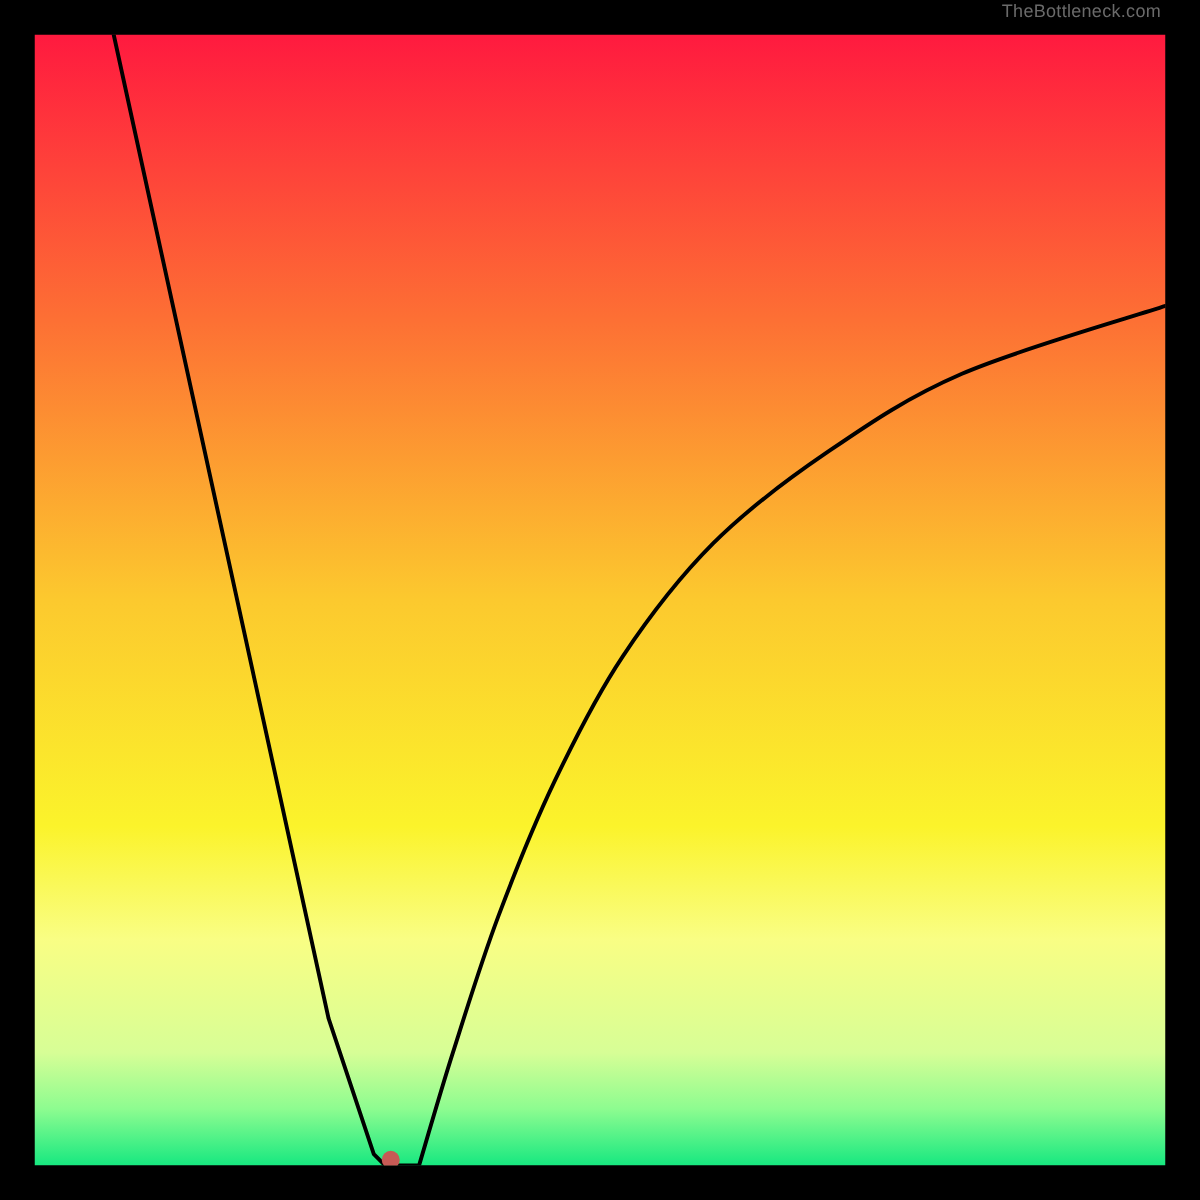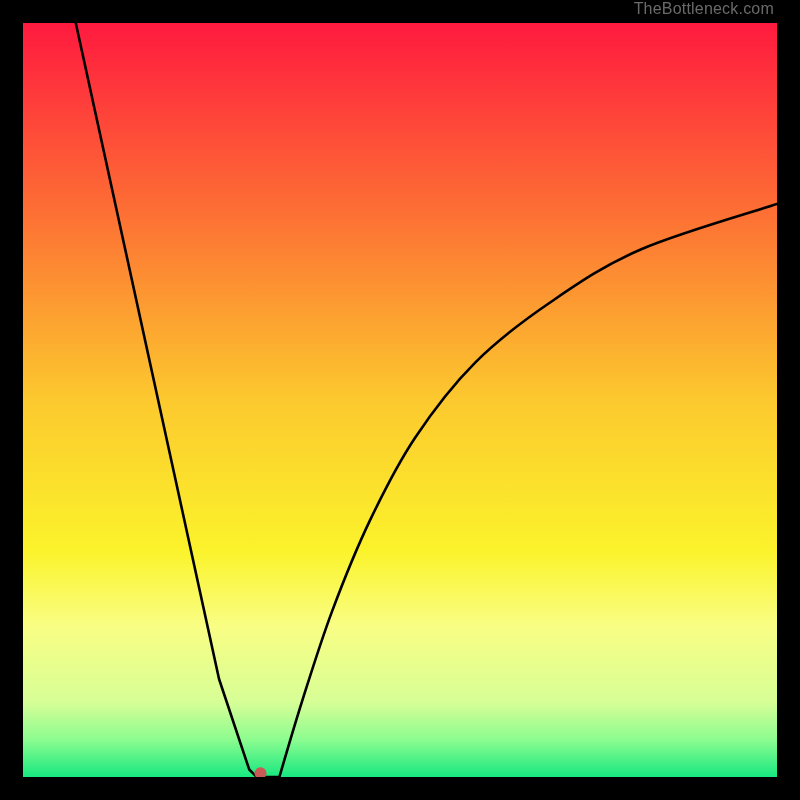--- a/index.html
+++ b/index.html
@@ -17,21 +17,21 @@
     top: 23px;
     width: 754px;
     height: 754px;
     background: #000;
   }
   .watermark {
     position: absolute;
     top: 0px;
     right: 26px;
     color: #6a6a6a;
-    font-size: 16px;
+    font-size: 12px;
     font-weight: 500;
     letter-spacing: 0.2px;
   }
   svg {
     display: block;
   }
 </style>
 </head>
 <body>
 

